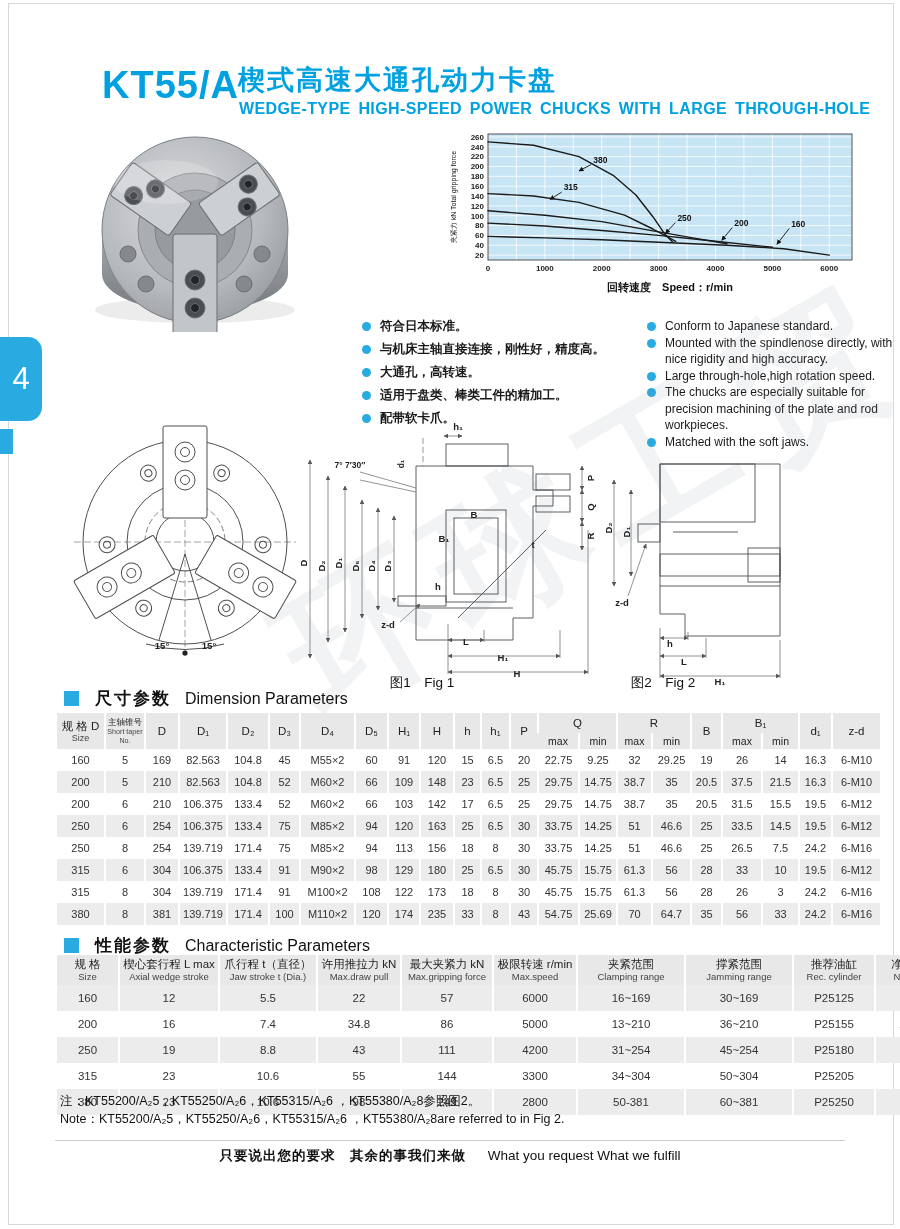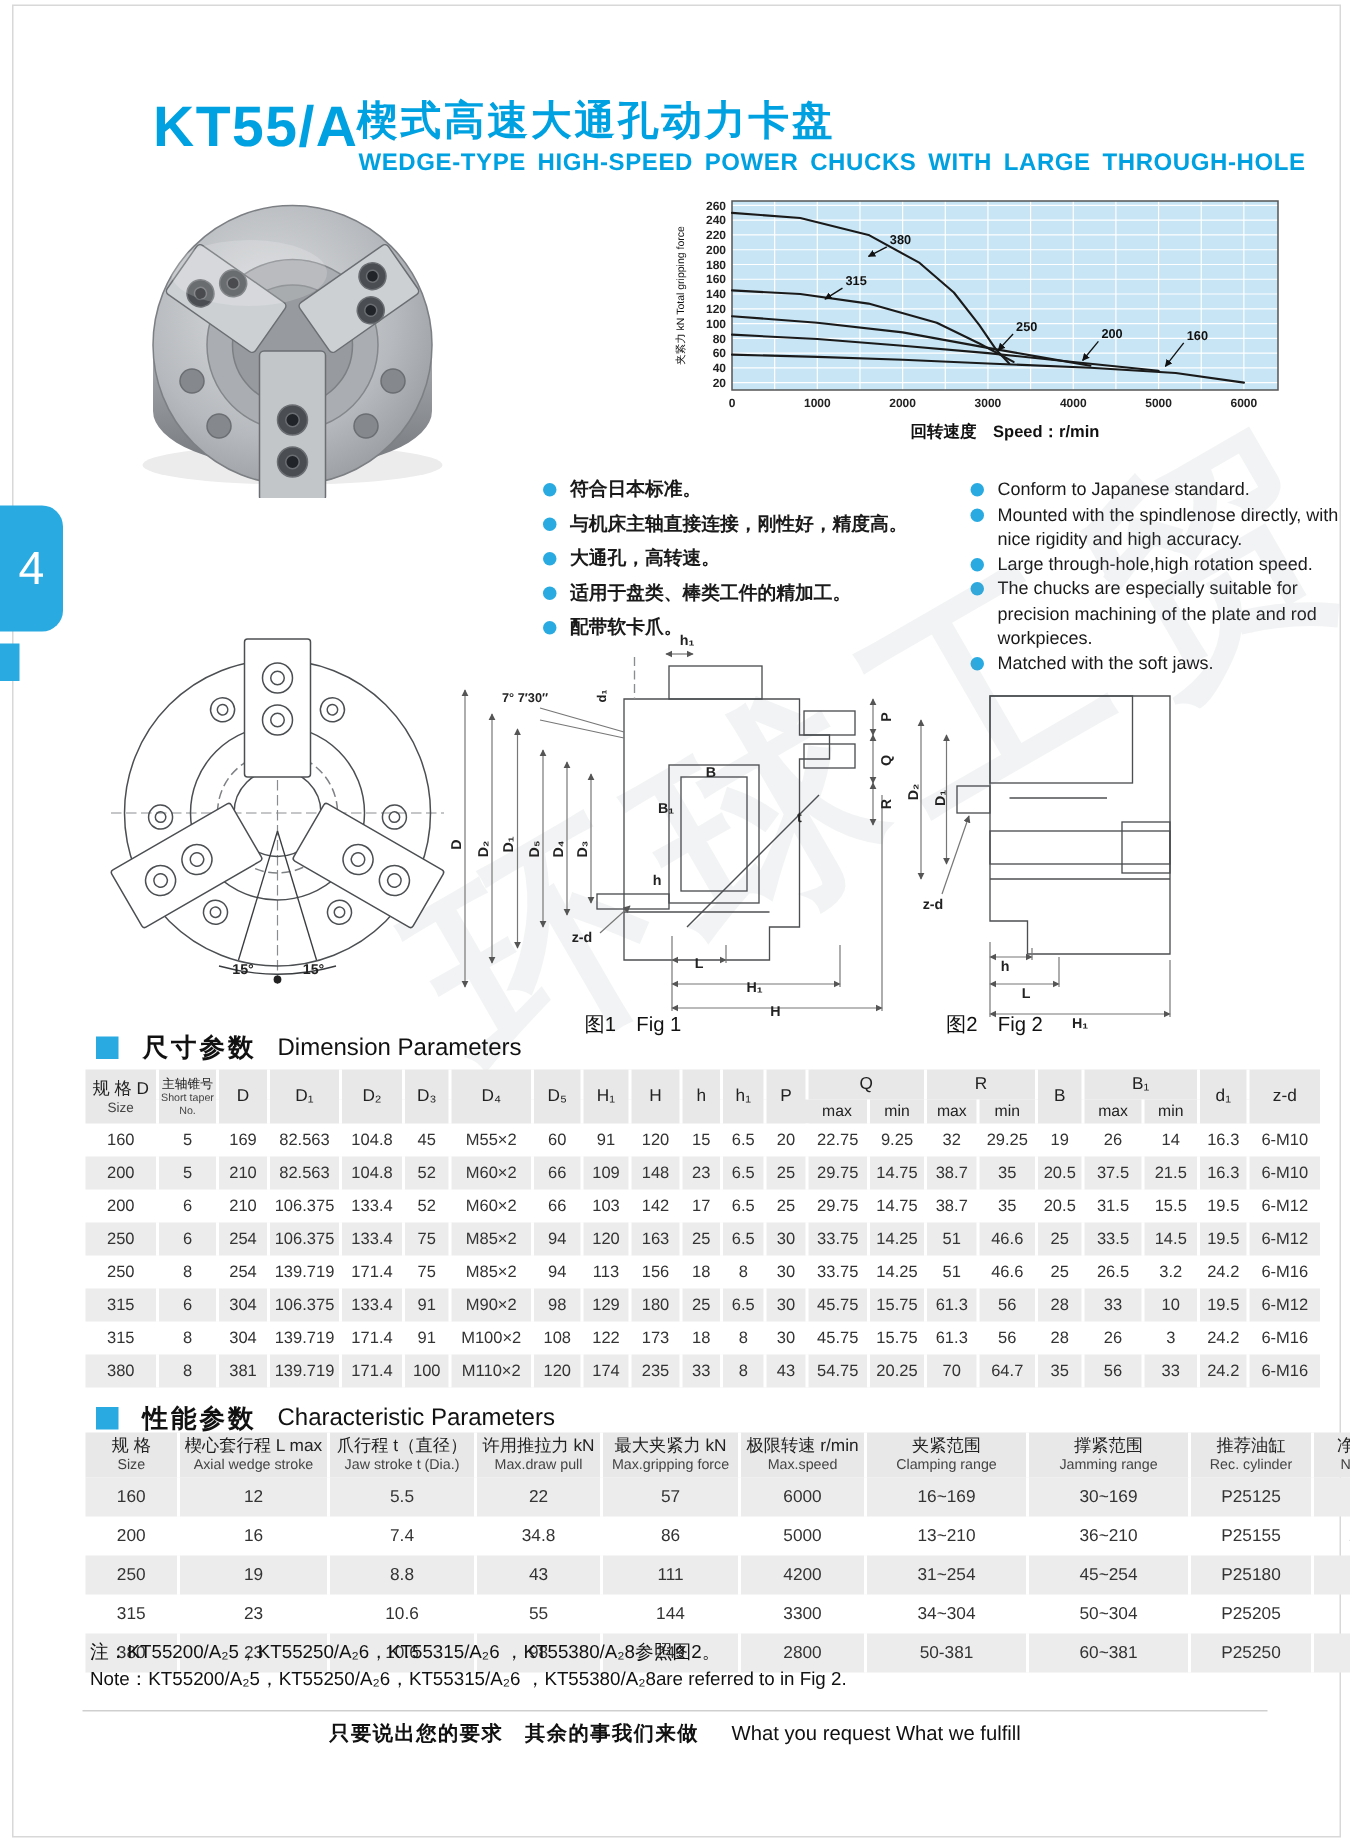--- a/index.html
+++ b/index.html
@@ -624,21 +624,21 @@
           <td>156</td>
           <td>18</td>
           <td>8</td>
           <td>30</td>
           <td>33.75</td>
           <td>14.25</td>
           <td>51</td>
           <td>46.6</td>
           <td>25</td>
           <td>26.5</td>
-          <td>3.2</td>
+          <td>7.5</td>
           <td>24.2</td>
           <td>6-M16</td>
         </tr>
         <tr>
           <td>315</td>
           <td>6</td>
           <td>304</td>
           <td>106.375</td>
           <td>133.4</td>
           <td>91</td>
@@ -691,21 +691,21 @@
           <td>171.4</td>
           <td>100</td>
           <td>M110×2</td>
           <td>120</td>
           <td>174</td>
           <td>235</td>
           <td>33</td>
           <td>8</td>
           <td>43</td>
           <td>54.75</td>
-          <td>20.25</td>
+          <td>25.69</td>
           <td>70</td>
           <td>64.7</td>
           <td>35</td>
           <td>56</td>
           <td>33</td>
           <td>24.2</td>
           <td>6-M16</td>
         </tr>
       </tbody>
     </table>

